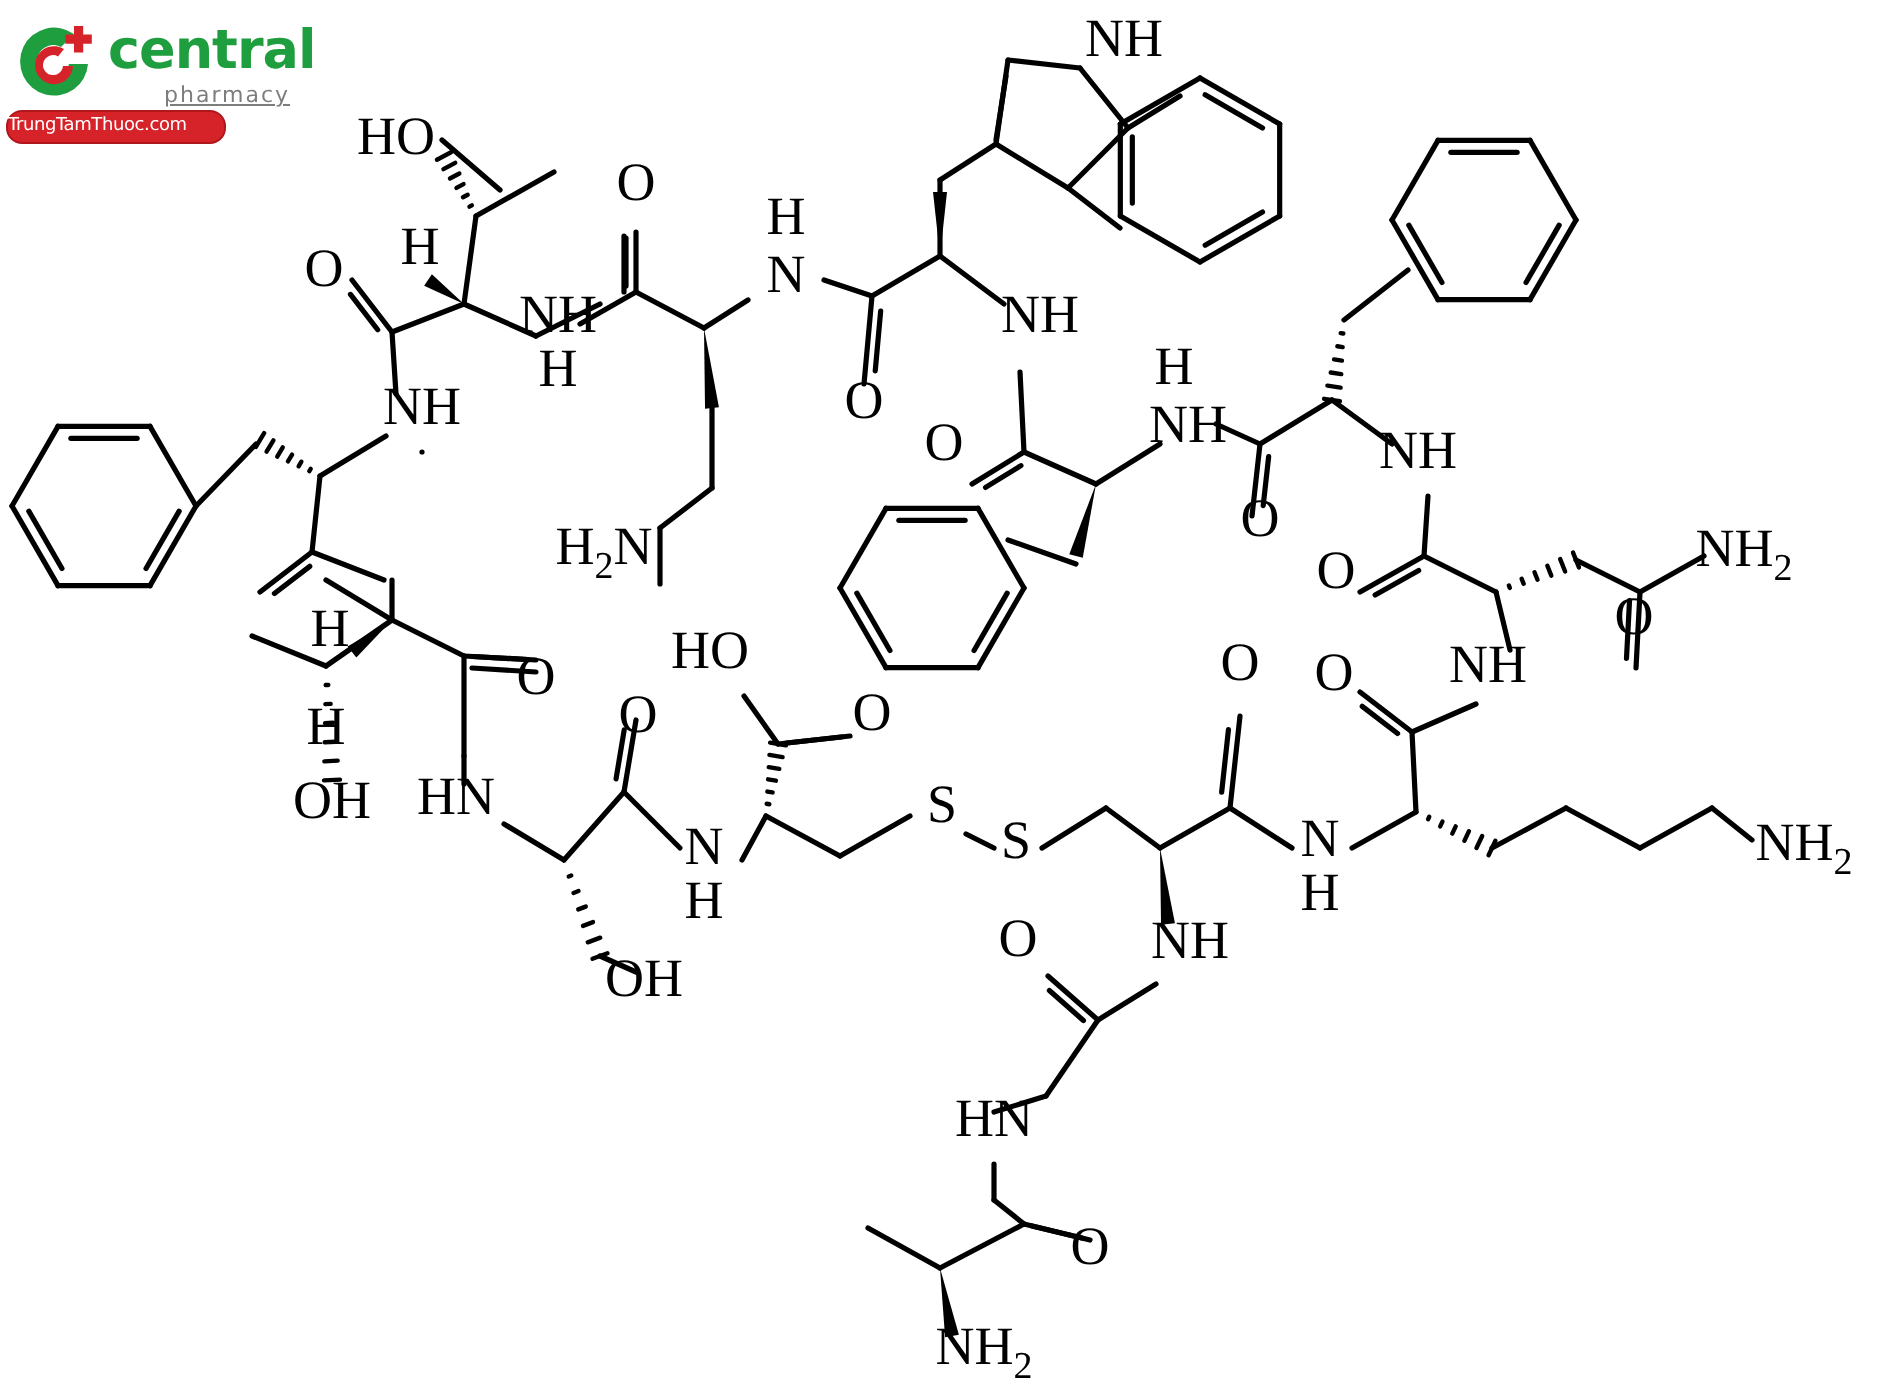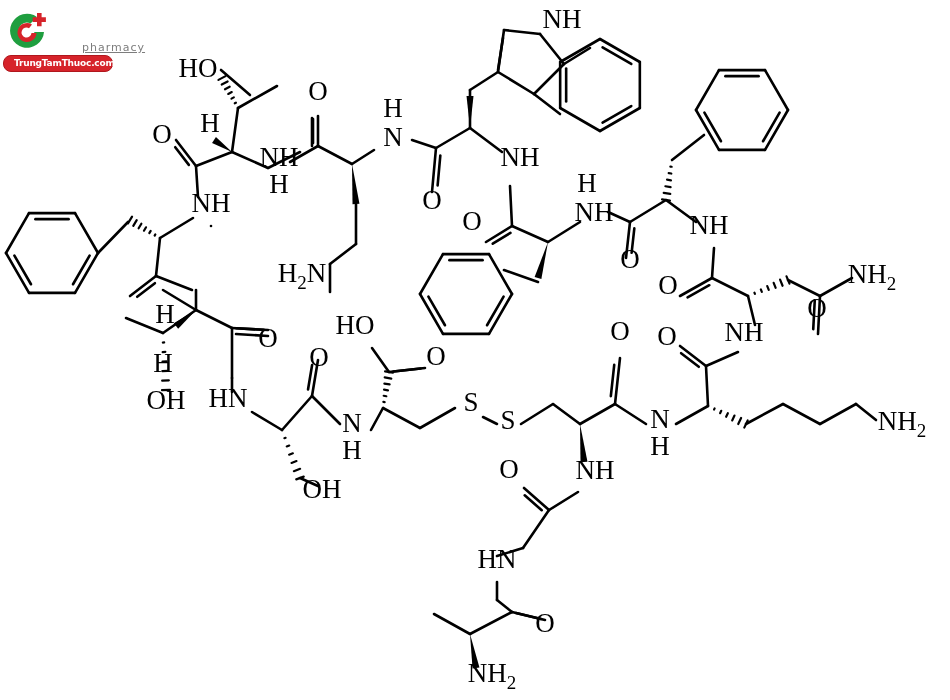--- a/index.html
+++ b/index.html
@@ -8,33 +8,34 @@
   #canvas{position:absolute;inset:0;width:950px;height:700px;}
   .watermark{position:absolute;left:0;top:0;width:165px;height:72px;}
   .wm-logo{position:absolute;left:6px;top:9px;width:44px;height:42px;}
   .wm-central{position:absolute;left:54px;top:12px;font-family:"DejaVu Sans",sans-serif;
       font-size:27px;font-weight:700;color:#1f9e3f;letter-spacing:-0.5px;line-height:1;}
   .wm-pharmacy{position:absolute;left:82px;top:42px;font-family:"DejaVu Sans",sans-serif;
       font-size:11px;color:#7d7d7d;letter-spacing:1px;line-height:1;text-decoration:underline;}
   .wm-banner{position:absolute;left:3px;top:55px;width:108px;height:15px;
       background:#d6232a;border-radius:8px;border:1px solid #b0171d;}
   .wm-banner span{display:block;color:#fff;
-      font-family:"DejaVu Sans",sans-serif;font-size:9px;font-weight:700;line-height:15px;
-      letter-spacing:-0.2px;padding-left:10px;}
+      font-family:"DejaVu Sans",sans-serif;font-size:9px;font-weight:400;line-height:15px;
+      letter-spacing:-0.2px;}
   text{font-family:"Liberation Serif",serif;}
 </style>
 </head>
 <body>
 
 <div class="watermark">
   <svg class="wm-logo" viewBox="0 0 44 42">
     <path d="M31 8 A17 17 0 1 0 38 23 L28.5 23 A8 8 0 1 1 24.5 14.5 Z" fill="#1f9e3f"></path>
     <path d="M26 15.5 A9.5 9.5 0 1 0 30.5 24 L25.5 24 A5 5 0 1 1 23 19.2 Z" fill="#d6232a"></path>
     <path d="M31 4 h4.6 v4.3 h4.3 v4.6 h-4.3 v4.3 h-4.6 v-4.3 h-4.3 V8.3 h4.3 Z" fill="#d6232a"></path>
   </svg>
+  <div class="wm-central">central</div>
   <div class="wm-pharmacy">pharmacy</div>
   <div class="wm-banner">
     <span>TrungTamThuoc.com</span>
   </div>
 </div>
 
 <svg id="canvas" viewBox="0 0 950 700">
   <g id="bonds" fill="none" stroke="#000" stroke-width="2.6" stroke-linecap="round">
       <line x1="221" y1="70" x2="250" y2="95"></line>
       <line x1="238" y1="108" x2="277" y2="86"></line>

